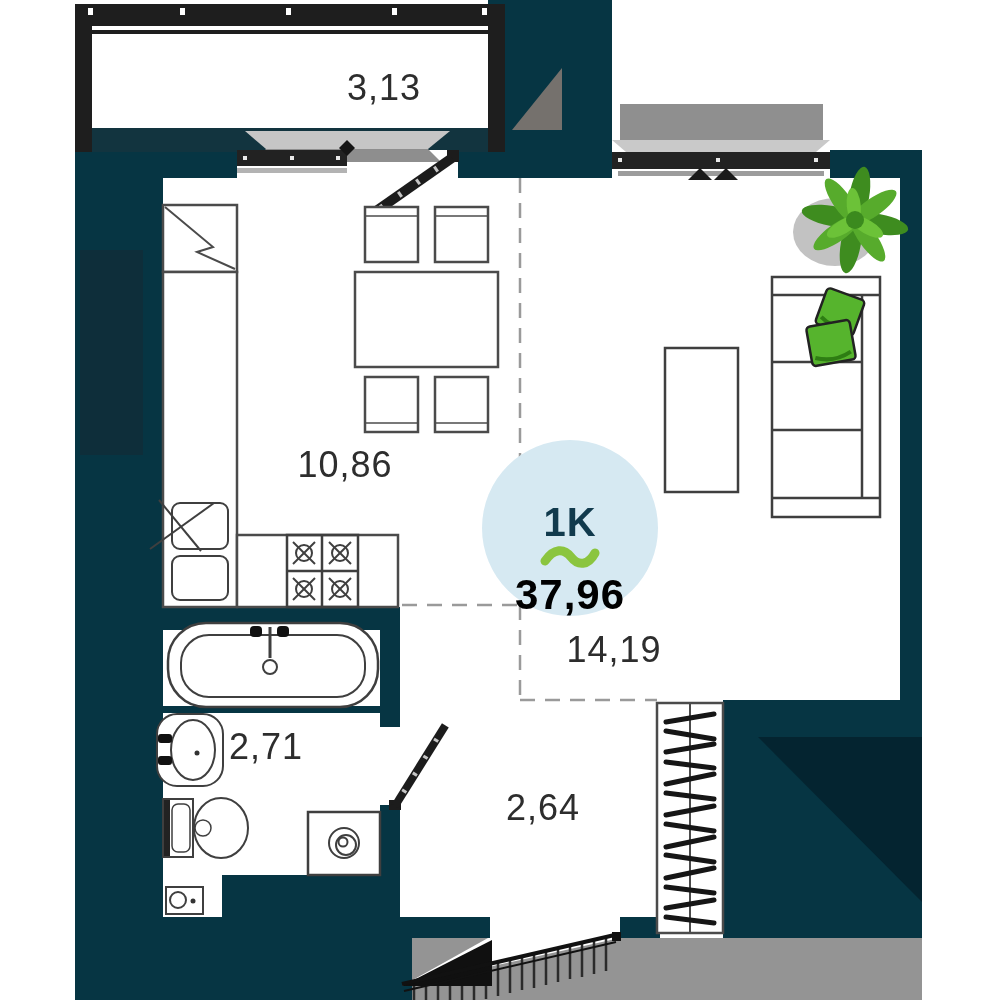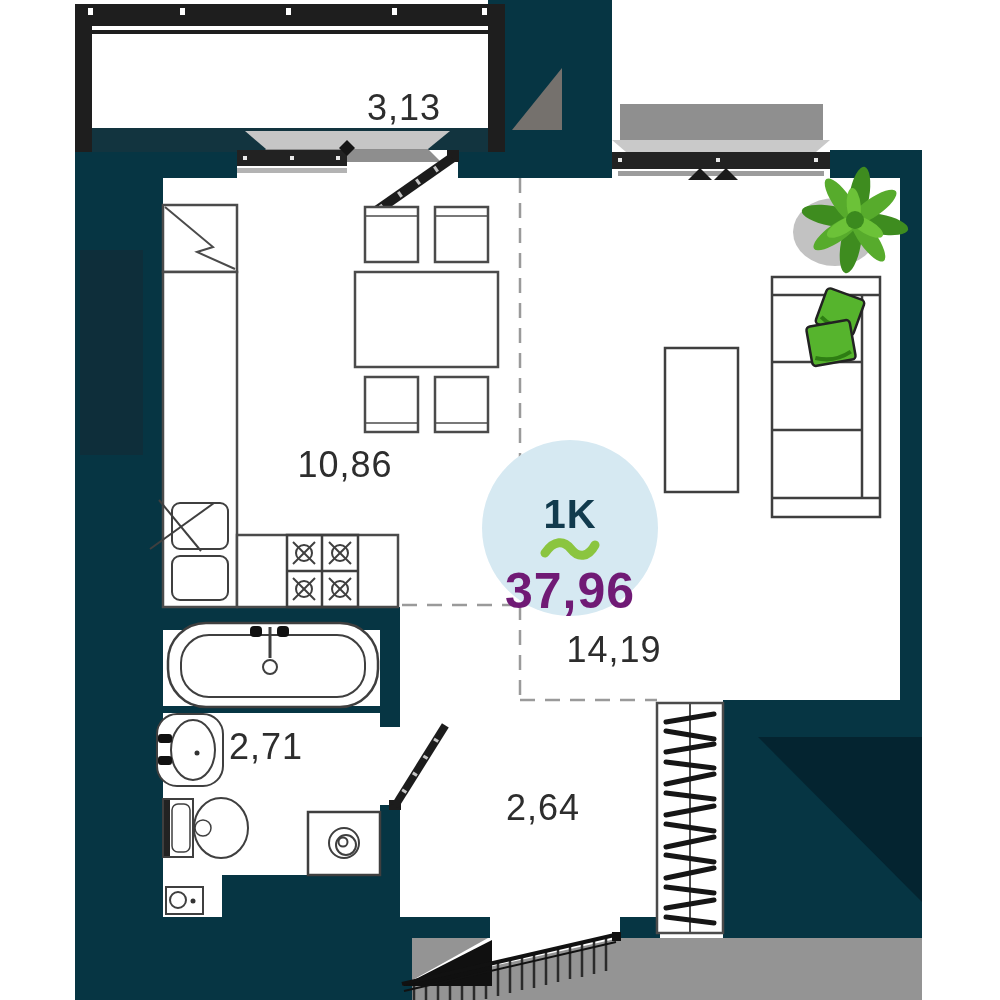--- a/index.html
+++ b/index.html
@@ -5,21 +5,21 @@
   html,body{margin:0;padding:0;background:#ffffff;}
   .stage{position:relative;width:1000px;height:1000px;background:#ffffff;overflow:hidden;
          font-family:"Liberation Sans",sans-serif;}
   .plan-svg{position:absolute;left:0;top:0;z-index:1;}
   .area-label{position:absolute;transform:translate(-50%,-50%);z-index:3;
     font-size:36px;color:#2d2d2d;letter-spacing:1px;white-space:nowrap;}
   .badge{position:absolute;left:482px;top:440px;width:176px;height:176px;border-radius:50%;
     background:#d6e9f2;z-index:2;display:flex;flex-direction:column;align-items:center;
     justify-content:flex-end;gap:2px;}
   .badge-type{font-size:40px;font-weight:600;color:#113a4d;letter-spacing:1px;line-height:1;}
-  .badge-area{font-size:50px;font-weight:700;color:#701a75;letter-spacing:1px;line-height:1;}
+  .badge-area{font-size:42px;font-weight:700;color:#000000;letter-spacing:1px;line-height:1;}
   .tilde-svg{display:block;margin:2px 0;}
 </style>
 </head>
 <body>
 
 <div class="stage">
 
 <svg class="plan-svg" width="1000" height="1000" viewBox="0 0 1000 1000">
 
   <g>
@@ -288,21 +288,21 @@
       <line x1="426" y1="978" x2="426" y2="1000"></line>
       <line x1="414" y1="981" x2="414" y2="1000"></line>
     </g>
     <polygon points="402,986 492,940 492,986" fill="#101010"></polygon>
     <line x1="619" y1="934" x2="402" y2="984" stroke="#111111" stroke-width="4"></line>
     <line x1="616" y1="942" x2="404" y2="991" stroke="#111111" stroke-width="2"></line>
     <rect x="612" y="932" width="9" height="9" fill="#111111"></rect>
   </g>
 </svg>
 
-  <div class="area-label" style="left:404px;top:88px;margin-top:20px;">3,13</div>
+  <div class="area-label" style="left:384px;top:88px;">3,13</div>
   <div class="area-label" style="left:345px;top:465px;">10,86</div>
   <div class="area-label" style="left:614px;top:650px;text-align:center;">14,19</div>
   <div class="area-label" style="left:266px;top:747px;">2,71</div>
   <div class="area-label" style="left:543px;top:808px;">2,64</div>
 
   <div class="badge">
     <div class="badge-type">1K</div>
     <svg class="tilde-svg" width="62" height="24" viewBox="0 0 62 24">
       <path d="M6,15 C15,2 25,2 32,11 C39,20 49,20 56,7" stroke="#8bc53f" stroke-width="9" fill="none" stroke-linecap="round"></path>
     </svg>

